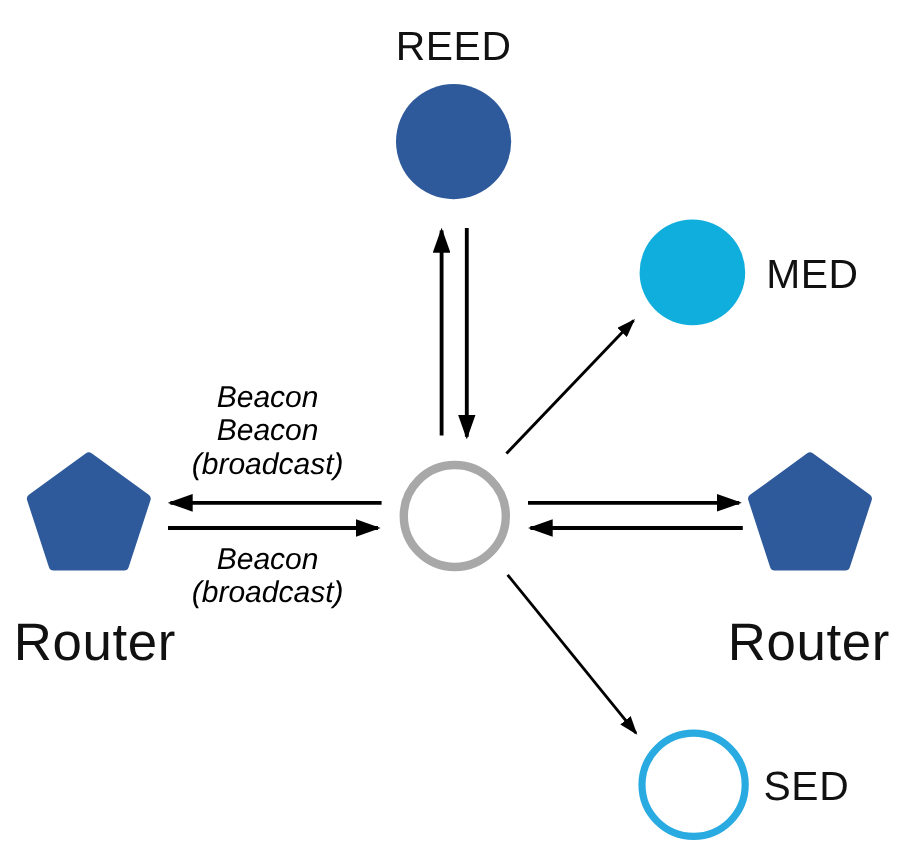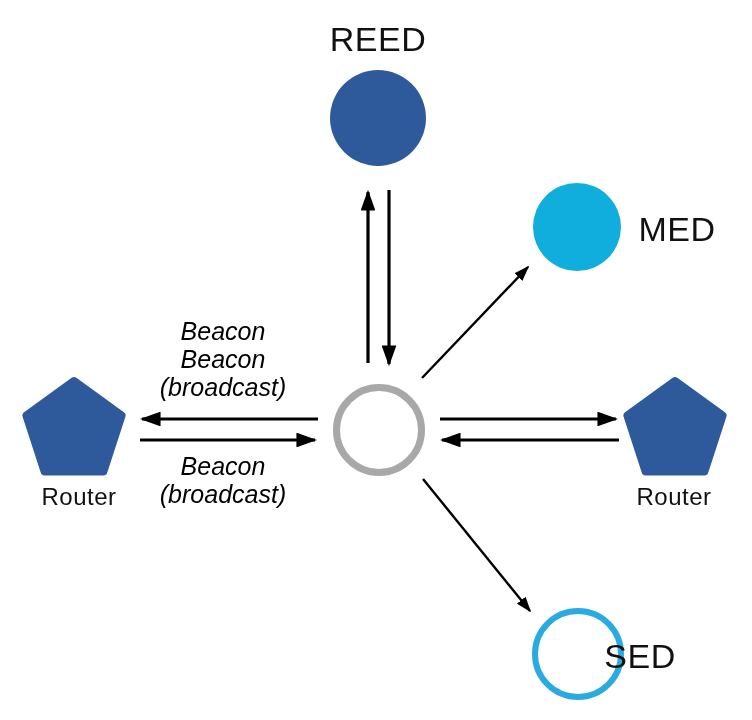--- a/index.html
+++ b/index.html
@@ -25,21 +25,21 @@
   .arrow-thick { stroke-width: 3.2; }
   .arrow-thin  { stroke-width: 2.4; }
   .node-label {
     position: absolute;
     transform: translateX(-50%);
     font-size: 34px;
     color: #111111;
     white-space: nowrap;
     letter-spacing: 0.5px;
   }
-  .node-label.router { font-size: 24px; }
+  .node-label.router { font-size: 44px; margin-top: 28px; }
   .annotation {
     position: absolute;
     transform: translateX(-50%);
     font-style: italic;
     font-size: 25px;
     line-height: 28px;
     text-align: center;
     color: #000000;
     white-space: nowrap;
   }
@@ -77,21 +77,21 @@
 
     <polygon points="74,381 121.6,415.6 103.4,471.5 44.6,471.5 26.4,415.6" stroke-width="8" stroke-linejoin="round" fill="#2E5A9C" stroke="#2E5A9C"></polygon>
 
     <polygon points="675,381 722.6,415.6 704.4,471.5 645.6,471.5 627.4,415.6" stroke-width="8" stroke-linejoin="round" fill="#2E5A9C" stroke="#2E5A9C"></polygon>
   </svg>
 
   <div class="node-label" style="left:677px; top:210px;">MED</div>
 
   <div class="node-label" style="left:378px; top:20px;">REED</div>
 
-  <div class="node-label" style="left:640px; top:637px;">SED</div>
+  <div class="node-label" style="left:672px; top:637px;">SED</div>
 
   <div class="node-label router" style="left:79px; top:483px;">Router</div>
 
   <div class="node-label router" style="left:674px; top:483px;">Router</div>
 
   <div class="annotation" style="left:223px; top:317px;">
     <div>Beacon</div>
     <div>Beacon</div>
     <div>(broadcast)</div>
   </div>

